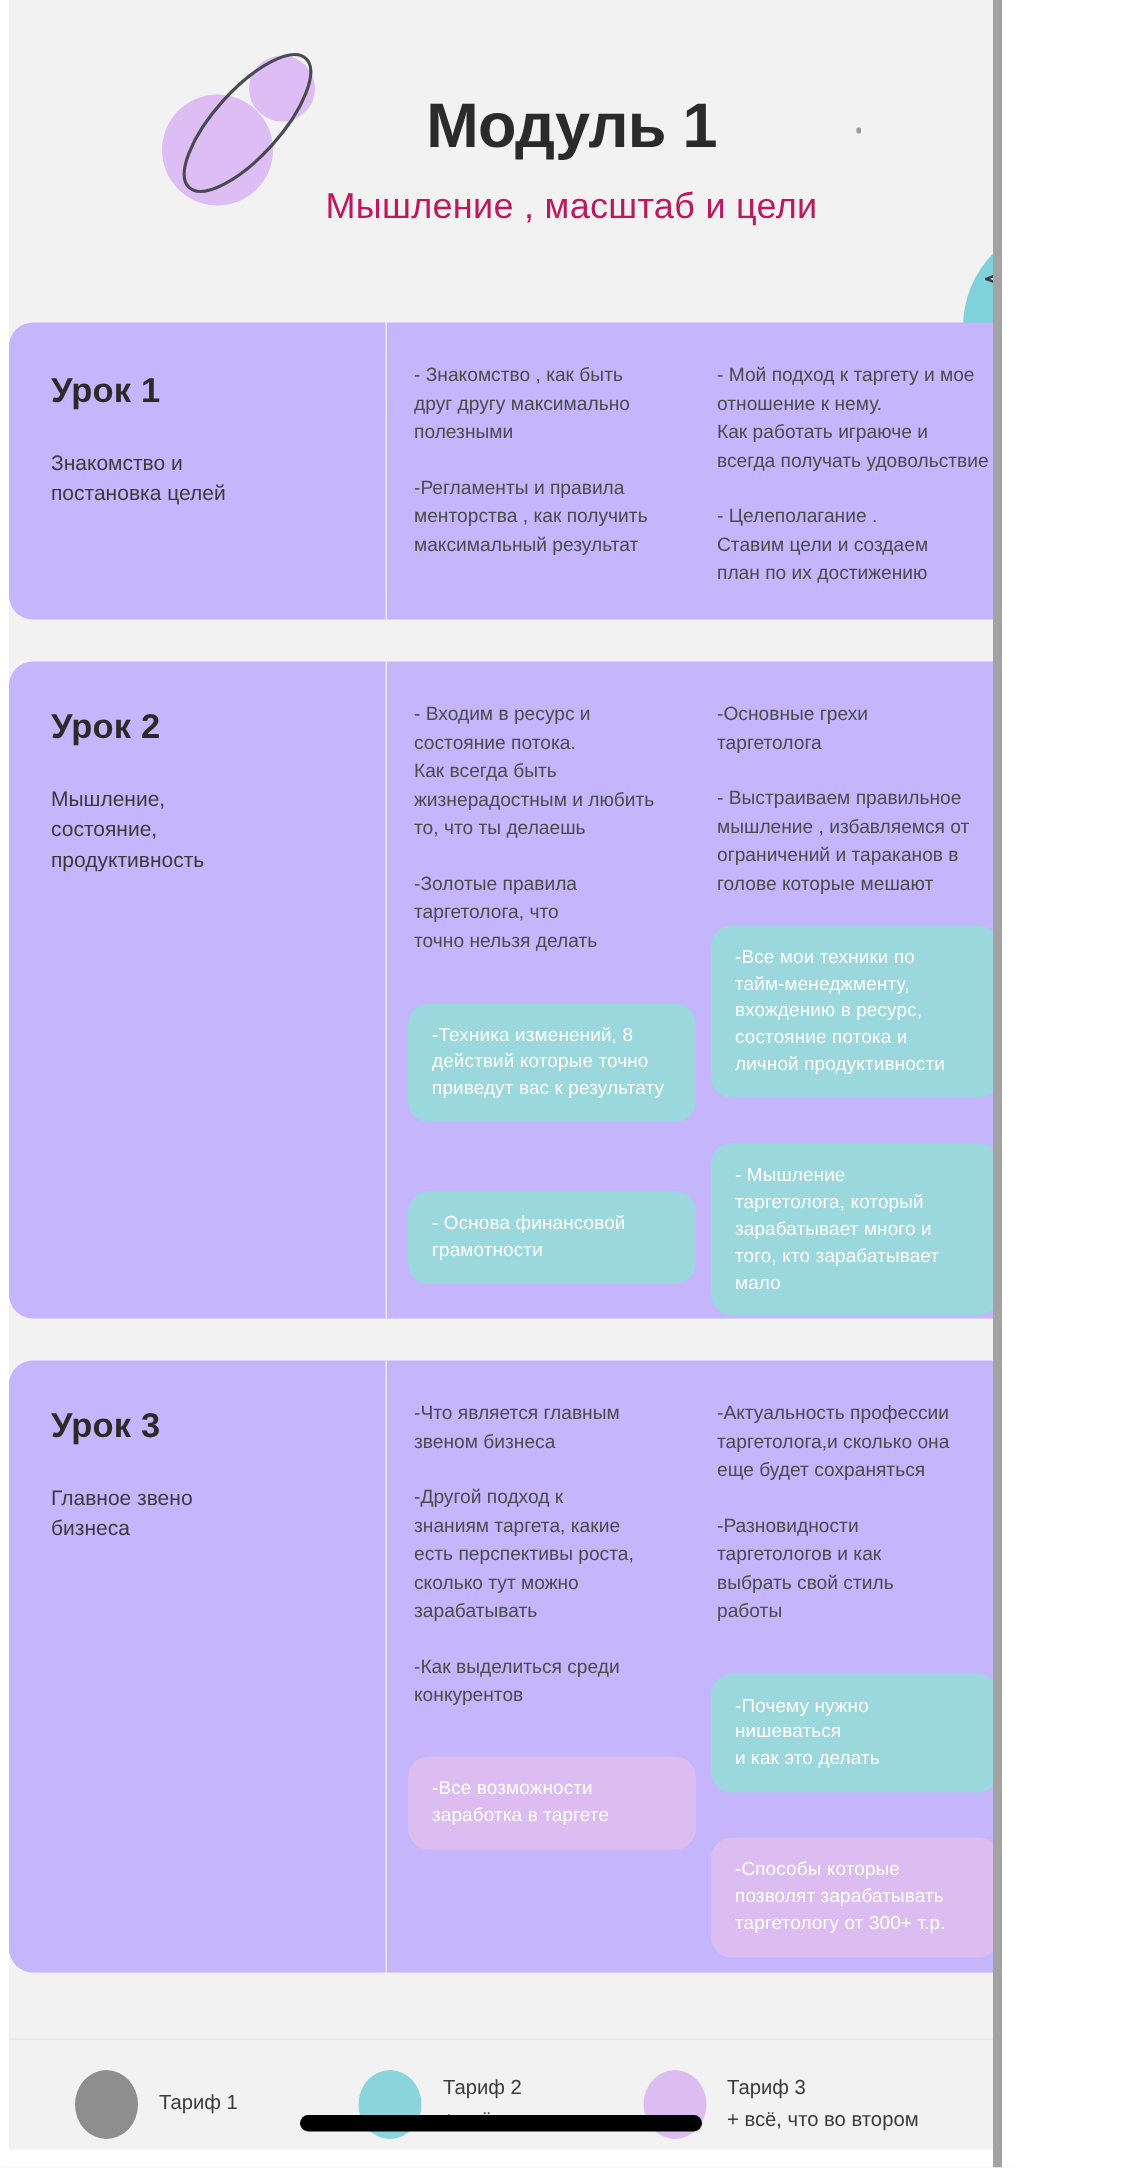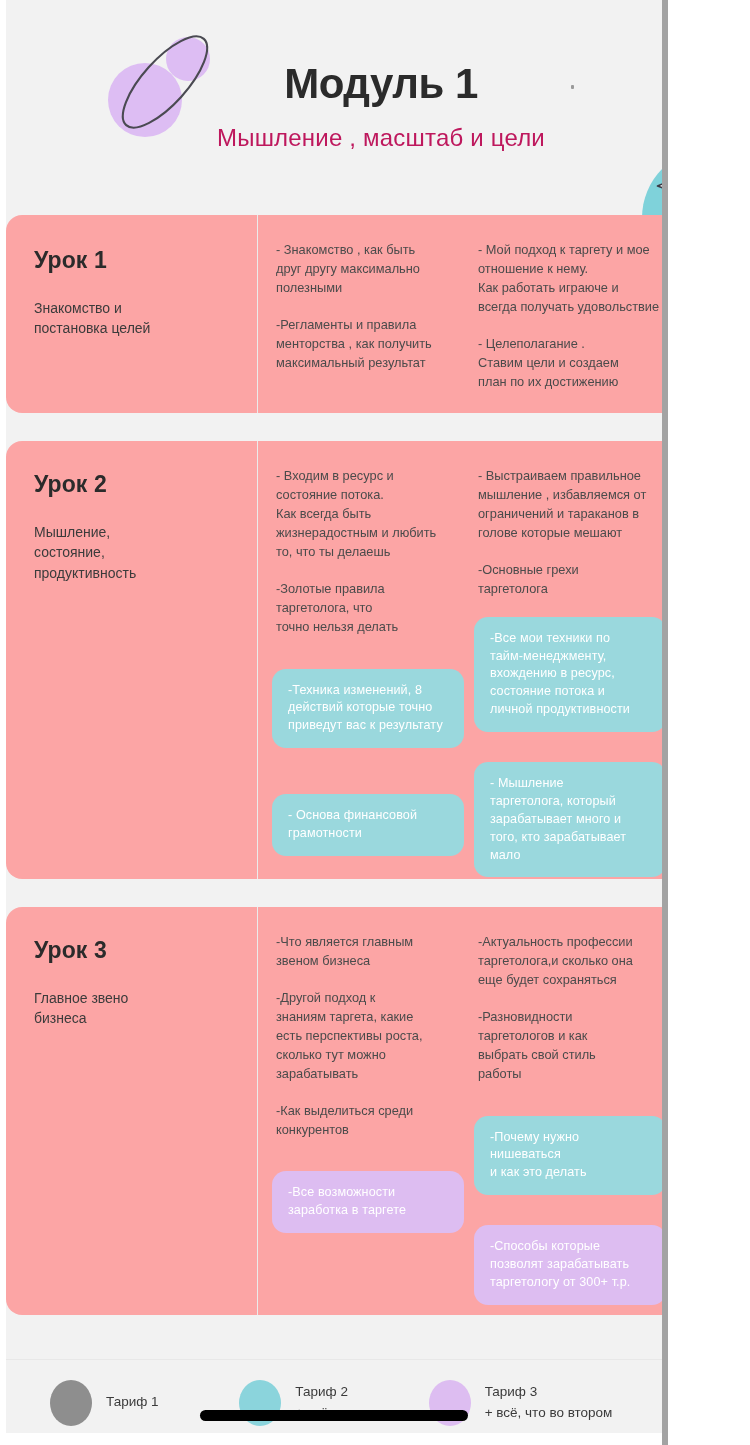--- a/index.html
+++ b/index.html
@@ -90,21 +90,21 @@
     width: 20px;
     height: 22px;
     z-index: 3;
   }
 
   
   .card {
     position: relative;
     margin: 0 auto 28px auto;
     width: 674px;
-    background: #fca5a5;
+    background: #c4b5fd;
     border-radius: 16px;
     z-index: 2;
     display: flex;
   }
   .card-left {
     width: 252px;
     flex: 0 0 252px;
     padding: 32px 0 0 28px;
     border-right: 1px solid #ebebeb;
   }
@@ -301,26 +301,26 @@
 точно нельзя делать</div>
             <div class="spacer-sm"></div>
             <div class="chip teal"> -Техника изменений, 8
 действий которые точно
 приведут вас к результату</div>
             <div class="spacer-md"></div>
             <div class="chip teal">- Основа финансовой
 грамотности</div>
           </div>
           <div class="col">
+            <div class="txt"> -Основные грехи
+таргетолога</div>
             <div class="txt">- Выстраиваем правильное
 мышление , избавляемся от
 ограничений и тараканов в
 голове которые мешают</div>
-            <div class="txt"> -Основные грехи
-таргетолога</div>
             <div class="chip teal">-Все мои техники по
 тайм-менеджменту,
 вхождению в ресурс,
 состояние потока и
 личной продуктивности</div>
             <div class="spacer-sm"></div>
             <div class="chip teal"> - Мышление
 таргетолога, который
 зарабатывает много и
 того, кто зарабатывает

